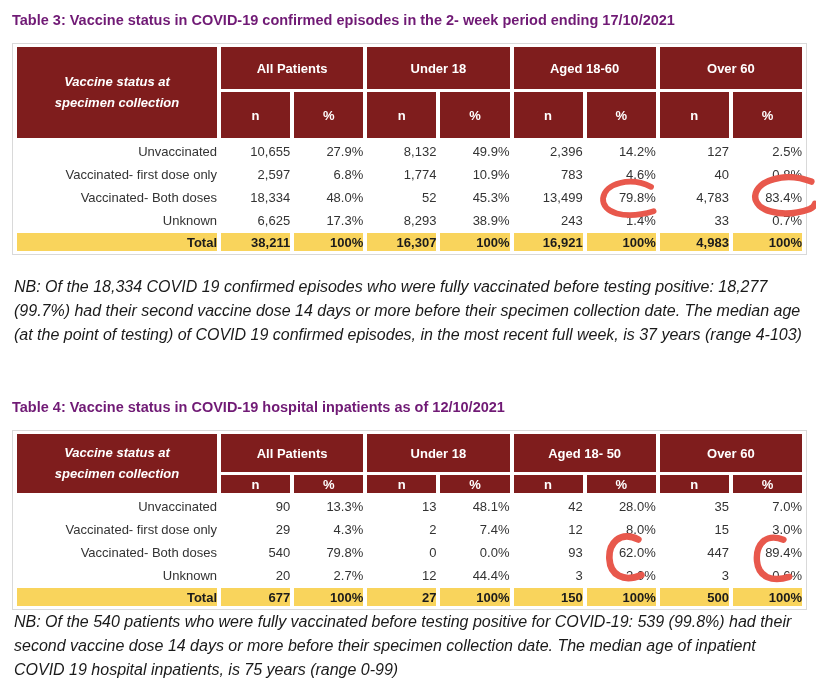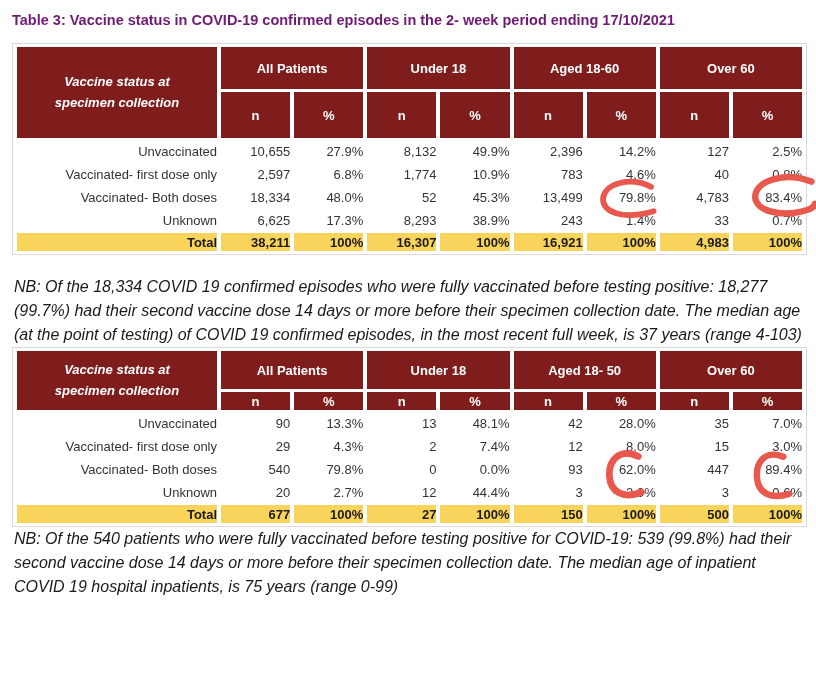--- a/index.html
+++ b/index.html
@@ -189,20 +189,21 @@
     <svg class="mark m-t3-a" viewBox="0 0 100 66">
       <path d="M 86,14 C 54,-2 14,8 11,32 C 9,54 44,66 90,52"></path>
     </svg>
     <svg class="mark m-t3-b" viewBox="0 0 100 60">
       <path d="M 88,10 C 52,-4 12,8 10,30 C 9,50 46,62 86,48 C 90,46 92,44 93,41"></path>
     </svg>
   </div>
 
   <p class="note">NB: Of the 18,334 COVID 19 confirmed episodes who were fully vaccinated before testing positive: 18,277 (99.7%) had their second vaccine dose 14 days or more before their specimen collection date. The median age (at the point of testing) of COVID 19 confirmed episodes, in the most recent full week, is 37 years (range 4-103)</p>
 
+  <h1 class="doc-title second">Table 4: Vaccine status in COVID-19 hospital inpatients as of 12/10/2021</h1>
 
   <div class="table-wrap">
     <table class="vtable t4">
       <colgroup>
         <col class="c-label">
           <col>
           <col>
           <col>
           <col>
           <col>

